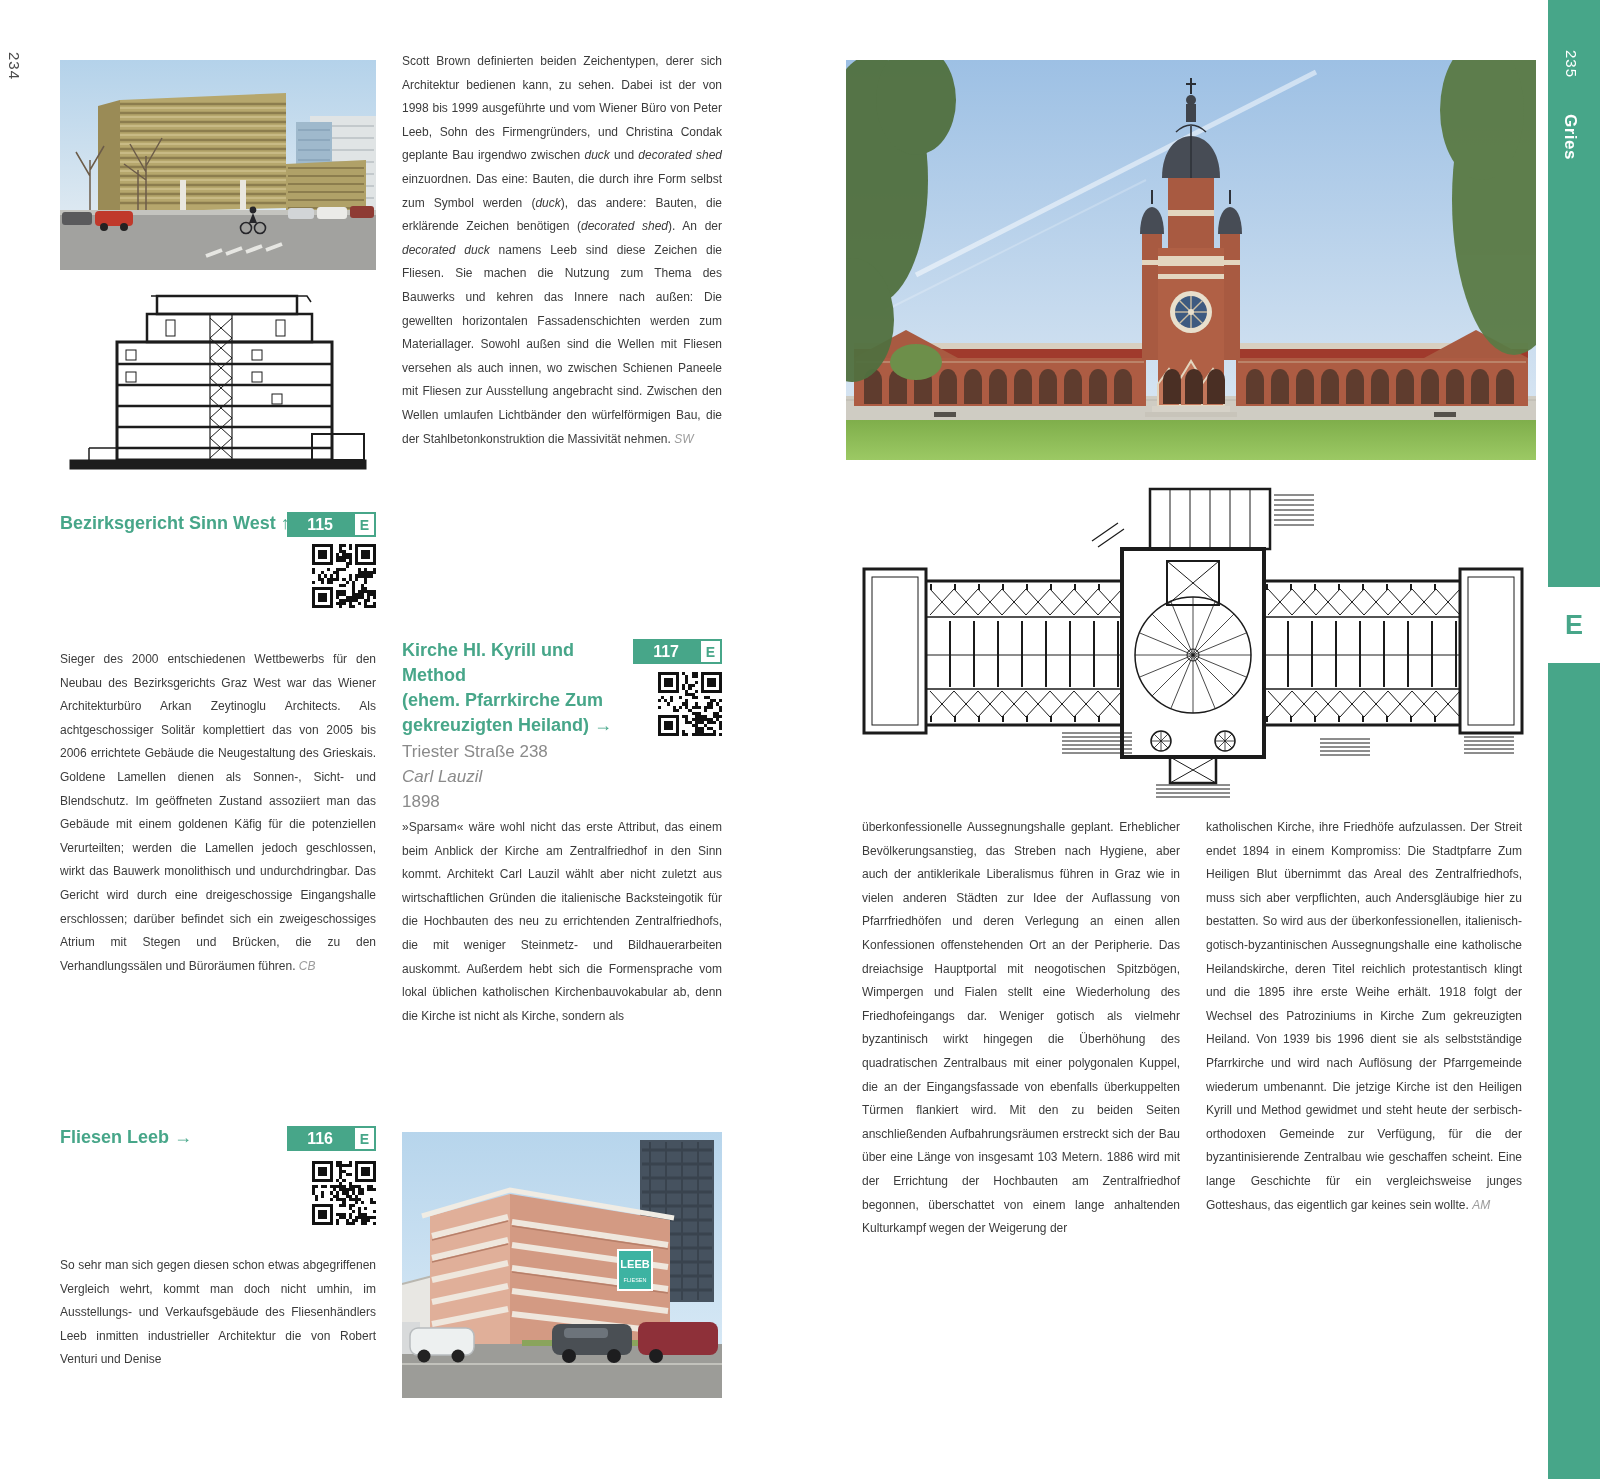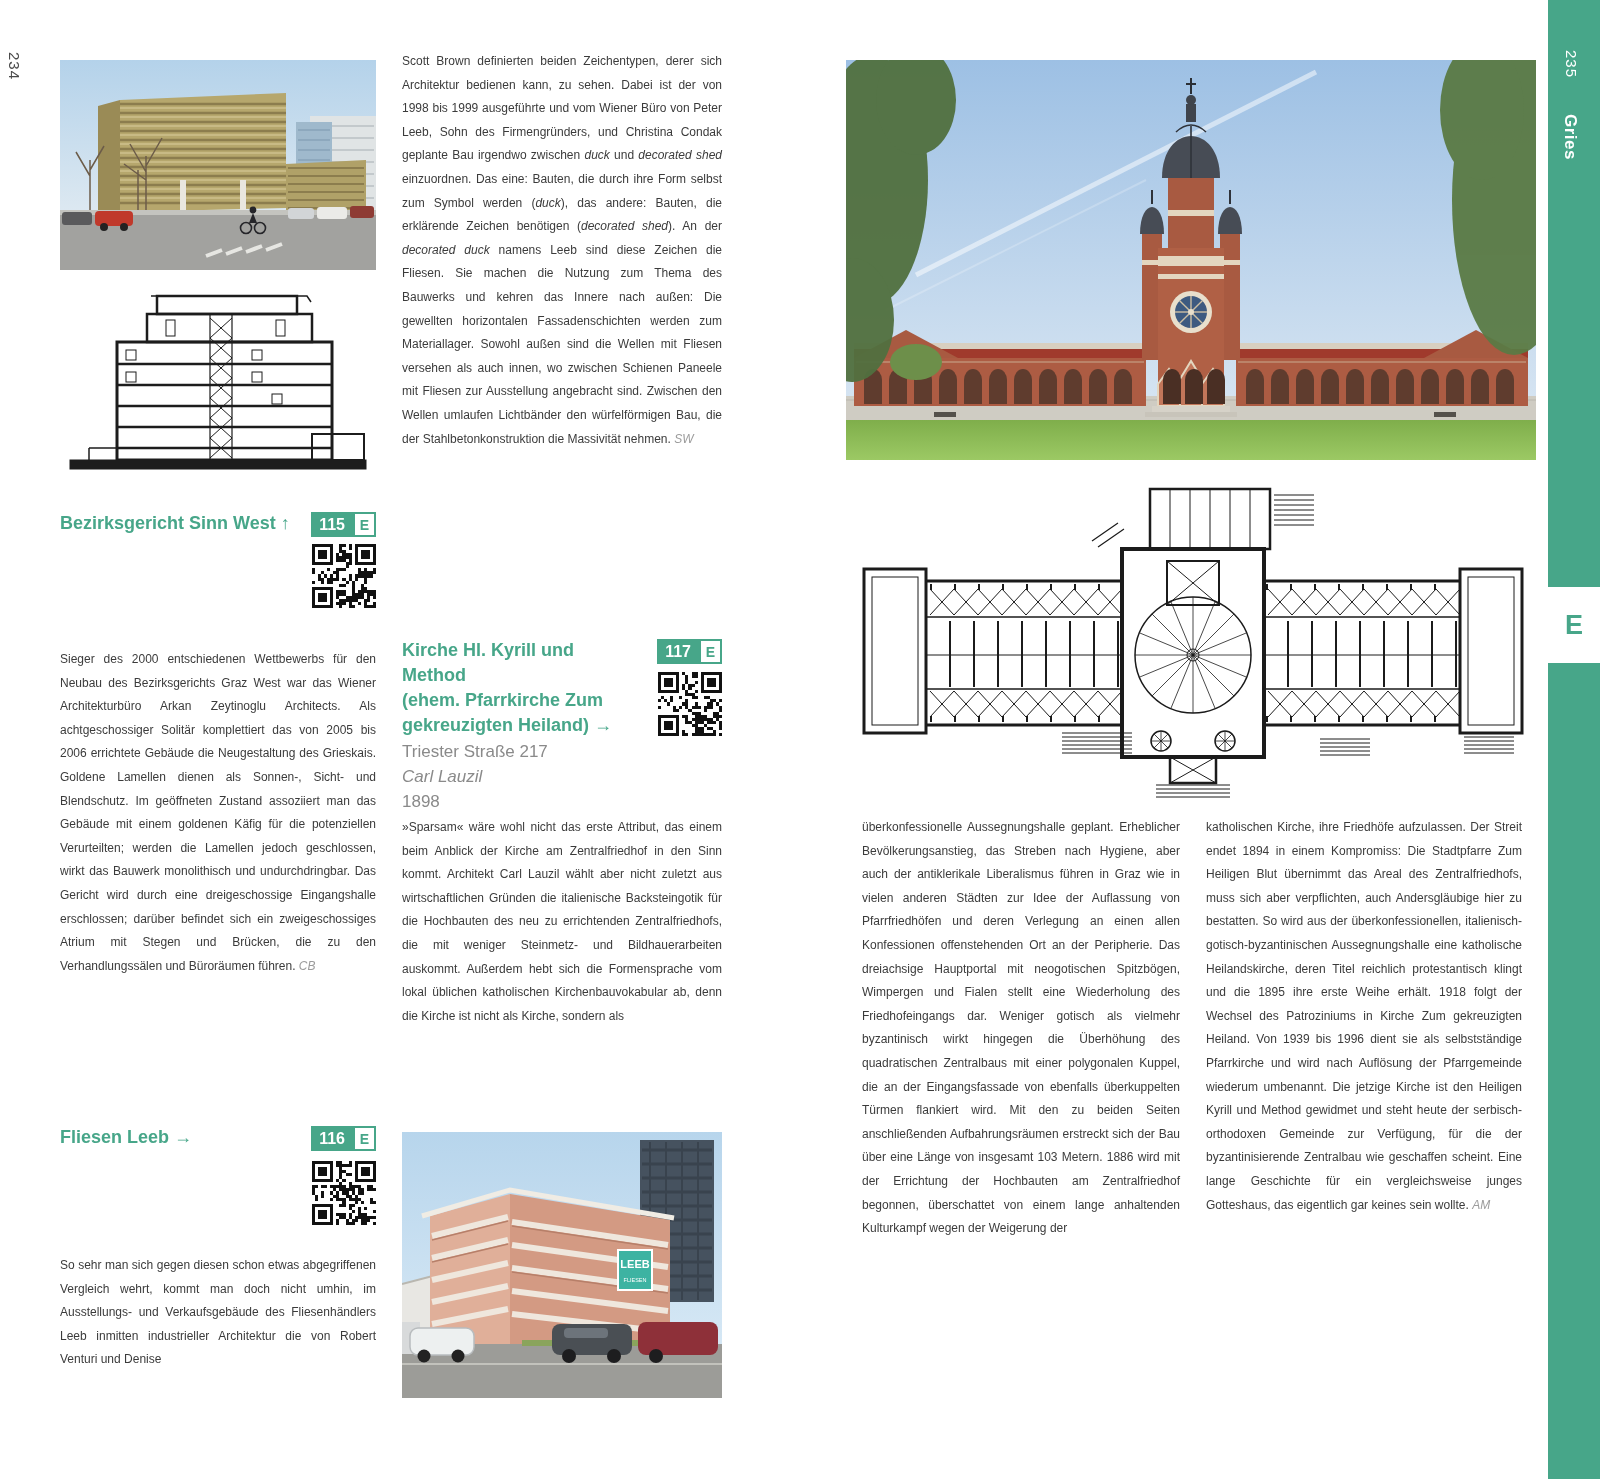--- a/index.html
+++ b/index.html
@@ -35,21 +35,21 @@
   .it{font-style:italic;}
   .sig{font-style:italic;color:var(--sig);}
 
   .entry{position:absolute;}
   .entry-title{color:var(--accent);font-weight:bold;font-size:18px;line-height:25px;width:238px;}
   .addr-block{margin-top:1px;width:238px;}
   .addr-line{color:var(--muted);font-size:17px;line-height:25px;}
   .addr-arch{font-style:italic;}
   .badge{position:absolute;top:1px;right:0;display:flex;height:25px;}
   .badge-num{background:var(--accent);color:#ffffff;font-weight:bold;font-size:16px;
-    padding:0 8px;display:flex;align-items:center;}
+    padding:0 20px;display:flex;align-items:center;}
   .badge-e{background:#ffffff;border:2px solid var(--accent);color:var(--accent);
     font-weight:bold;font-size:14px;width:23px;display:flex;align-items:center;justify-content:center;}
   .qr{position:absolute;right:0;width:64px;height:64px;}
   .qr svg{display:block;width:100%;height:100%;}
 </style>
 </head>
 <body>
 
 <div class="pageno-left vtext">234</div>
 <div class="side-bar"></div>
@@ -629,21 +629,21 @@
         <rect x="2" y="2" width="3" height="3" fill="#111"></rect>
         <rect x="14" y="0" width="7" height="7" fill="#111"></rect>
         <rect x="15" y="1" width="5" height="5" fill="#fff"></rect>
         <rect x="16" y="2" width="3" height="3" fill="#111"></rect>
         <rect x="0" y="14" width="7" height="7" fill="#111"></rect>
         <rect x="1" y="15" width="5" height="5" fill="#fff"></rect>
         <rect x="2" y="16" width="3" height="3" fill="#111"></rect>
       </svg>
     </div>
   <div class="addr-block">
-    <div class="addr-line">Triester Straße 217</div>
+    <div class="addr-line">Triester Straße 238</div>
     <div class="addr-line addr-arch">Carl Lauzil</div>
     <div class="addr-line">1898</div>
   </div>
 </div>
 
 <div class="col-para" style="left:402px;top:816px;width:320px;height:290px"><span>»Sparsam« wäre wohl nicht das erste Attribut, das einem beim Anblick der Kirche am Zentralfriedhof in den Sinn kommt. Architekt Carl Lauzil wählt aber nicht zuletzt aus wirtschaftlichen Gründen die italienische Backsteingotik für die Hochbauten des neu zu errichtenden Zentralfriedhofs, die mit weniger Steinmetz- und Bildhauerarbeiten auskommt. Außerdem hebt sich die Formensprache vom lokal üblichen katholischen Kirchenbauvokabular ab, denn die Kirche ist nicht als Kirche, sondern als</span></div>
 
 <div class="photo" style="left:402px;top:1132px;width:320px;height:266px">
   <svg viewBox="0 0 320 266">
     <defs>

